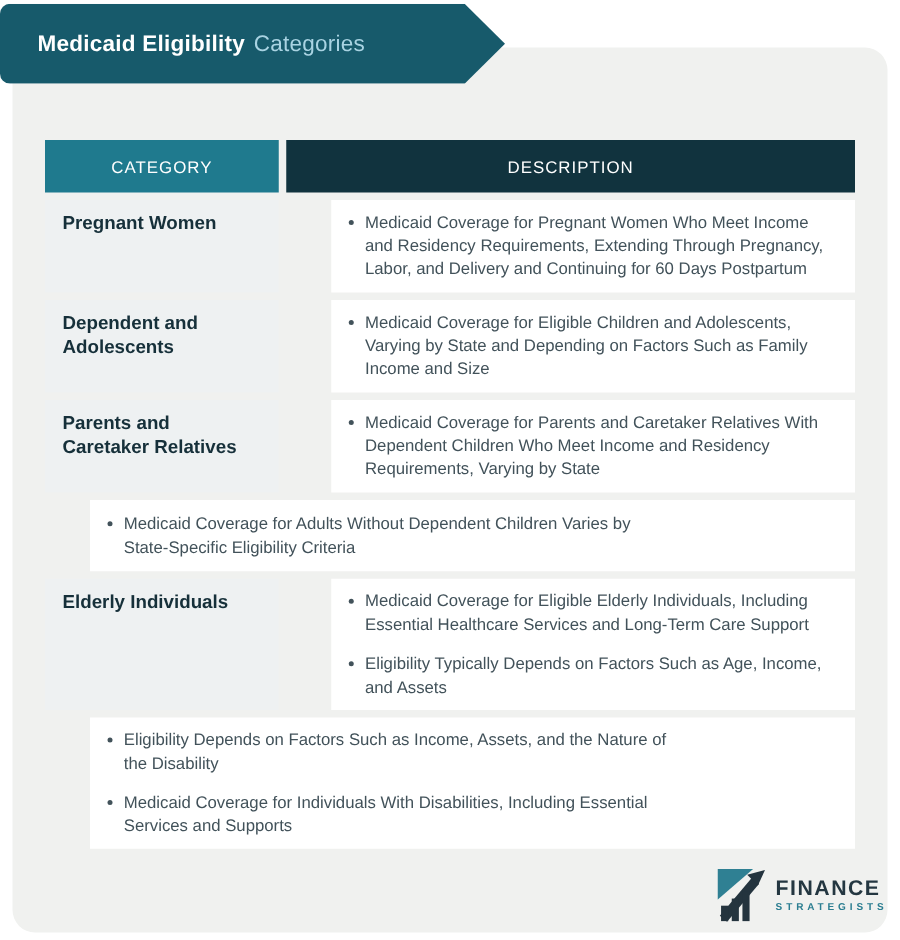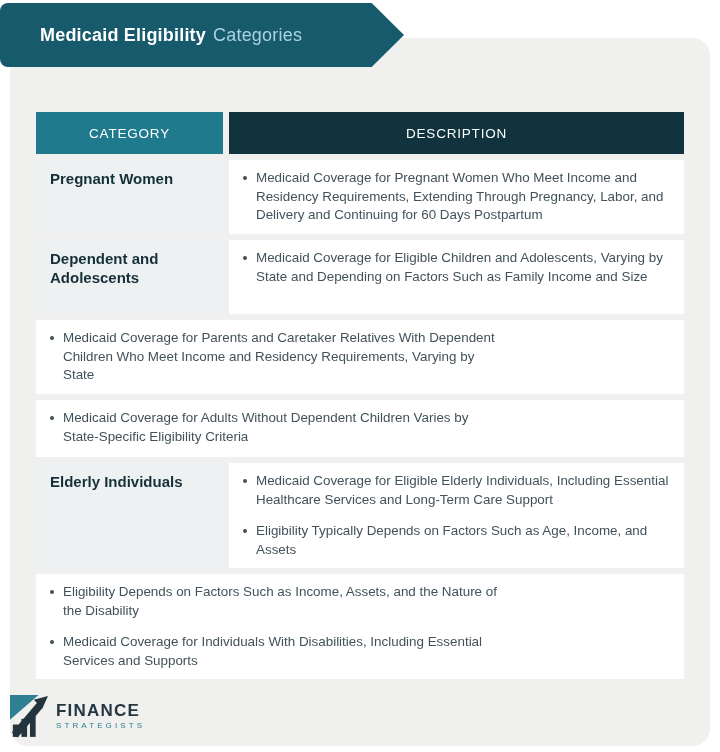--- a/index.html
+++ b/index.html
@@ -21,57 +21,57 @@
 
   
   .card{position:absolute;left:10px;top:38px;width:700px;height:708px;
         background:var(--card-bg);border-radius:18px;}
 
   
   .banner{position:absolute;left:0;top:3px;width:404px;height:64px;
           background:var(--banner-teal);
           border-radius:8px 0 0 8px;
           clip-path:polygon(0 0,92% 0,100% 50%,92% 100%,0 100%);
-          display:flex;align-items:center;padding-left:40px;}
+          display:flex;align-items:center;padding-left:30px;}
   .banner .t-bold{color:#ffffff;font-weight:700;font-size:18px;letter-spacing:.2px;}
   .banner .t-light{color:var(--title-light);font-weight:400;font-size:18px;margin-left:7px;letter-spacing:.2px;}
 
   
   .table{position:absolute;left:26px;right:26px;top:74px;}
   .thead{display:flex;gap:6px;margin-bottom:6px;}
   .th{height:42px;display:flex;align-items:center;justify-content:center;
       color:#ffffff;font-weight:400;font-size:13.5px;letter-spacing:.8px;}
   .th-category{width:187px;flex:none;background:var(--header-teal);}
   .th-description{flex:1;background:var(--header-dark);}
 
   .row{display:flex;gap:6px;margin-bottom:6px;align-items:stretch;}
   .cat-cell{width:187px;flex:none;background:var(--cat-cell-bg);
             display:flex;align-items:flex-start;padding:10px 14px;}
   .cat-cell span{color:var(--cat-text);font-weight:700;font-size:15px;line-height:1.25;}
   .desc-cell{flex:1;background:#ffffff;display:flex;flex-direction:column;
-             padding:9px 14px 9px 10px;}
+             justify-content:center;padding:9px 14px 9px 10px;margin-left:36px;}
   .desc-cell ul{list-style:none;display:flex;flex-direction:column;gap:13px;padding-left:0;}
   .desc-cell li{position:relative;color:var(--desc-text);font-size:13.4px;line-height:1.38;
                 padding-left:17px;max-width:452px;}
   .desc-cell li::before{content:"";position:absolute;left:4px;top:7px;width:4px;height:4px;
                 border-radius:50%;background:var(--desc-text);}
   
   .rows > .row:nth-child(1){min-height:74px;}
   .rows > .row:nth-child(2){min-height:74px;}
   .rows > .row:nth-child(3){min-height:74px;}
   .rows > .row:nth-child(4){min-height:57px;}
   .rows > .row:nth-child(5){min-height:99px;}
   .rows > .row:nth-child(6){min-height:105px;}
 
   
   .footer{position:absolute;left:0;right:0;bottom:8px;display:flex;
-          align-items:center;justify-content:flex-start;gap:8px;}
+          align-items:center;justify-content:flex-end;gap:8px;}
   .brand-text{display:flex;flex-direction:column;}
   .brand-primary{color:var(--brand-dark);font-weight:700;font-size:17px;letter-spacing:1.2px;line-height:1;}
-  .brand-secondary{color:var(--brand-teal);font-weight:400;font-size:8px;letter-spacing:3.1px;line-height:1;margin-top:3px;}
+  .brand-secondary{color:var(--brand-teal);font-weight:700;font-size:8px;letter-spacing:3.1px;line-height:1;margin-top:3px;}
 </style>
 </head>
 <body>
 
 <div class="stage">
 
   <div class="card">
 
     <div class="table">
       <div class="thead">
@@ -95,20 +95,23 @@
       <span>Dependent and Adolescents</span>
     </div>
     <div class="desc-cell">
       <ul>
                 <li>Medicaid Coverage for Eligible Children and Adolescents, Varying by State and Depending on Factors Such as Family Income and Size</li>
               </ul>
     </div>
   </div>
 
   <div class="row">
+    <div class="cat-cell">
+      <span>Parents and Caretaker Relatives</span>
+    </div>
     <div class="desc-cell">
       <ul>
                 <li>Medicaid Coverage for Parents and Caretaker Relatives With Dependent Children Who Meet Income and Residency Requirements, Varying by State</li>
               </ul>
     </div>
   </div>
 
   <div class="row">
     <div class="desc-cell">
       <ul>

